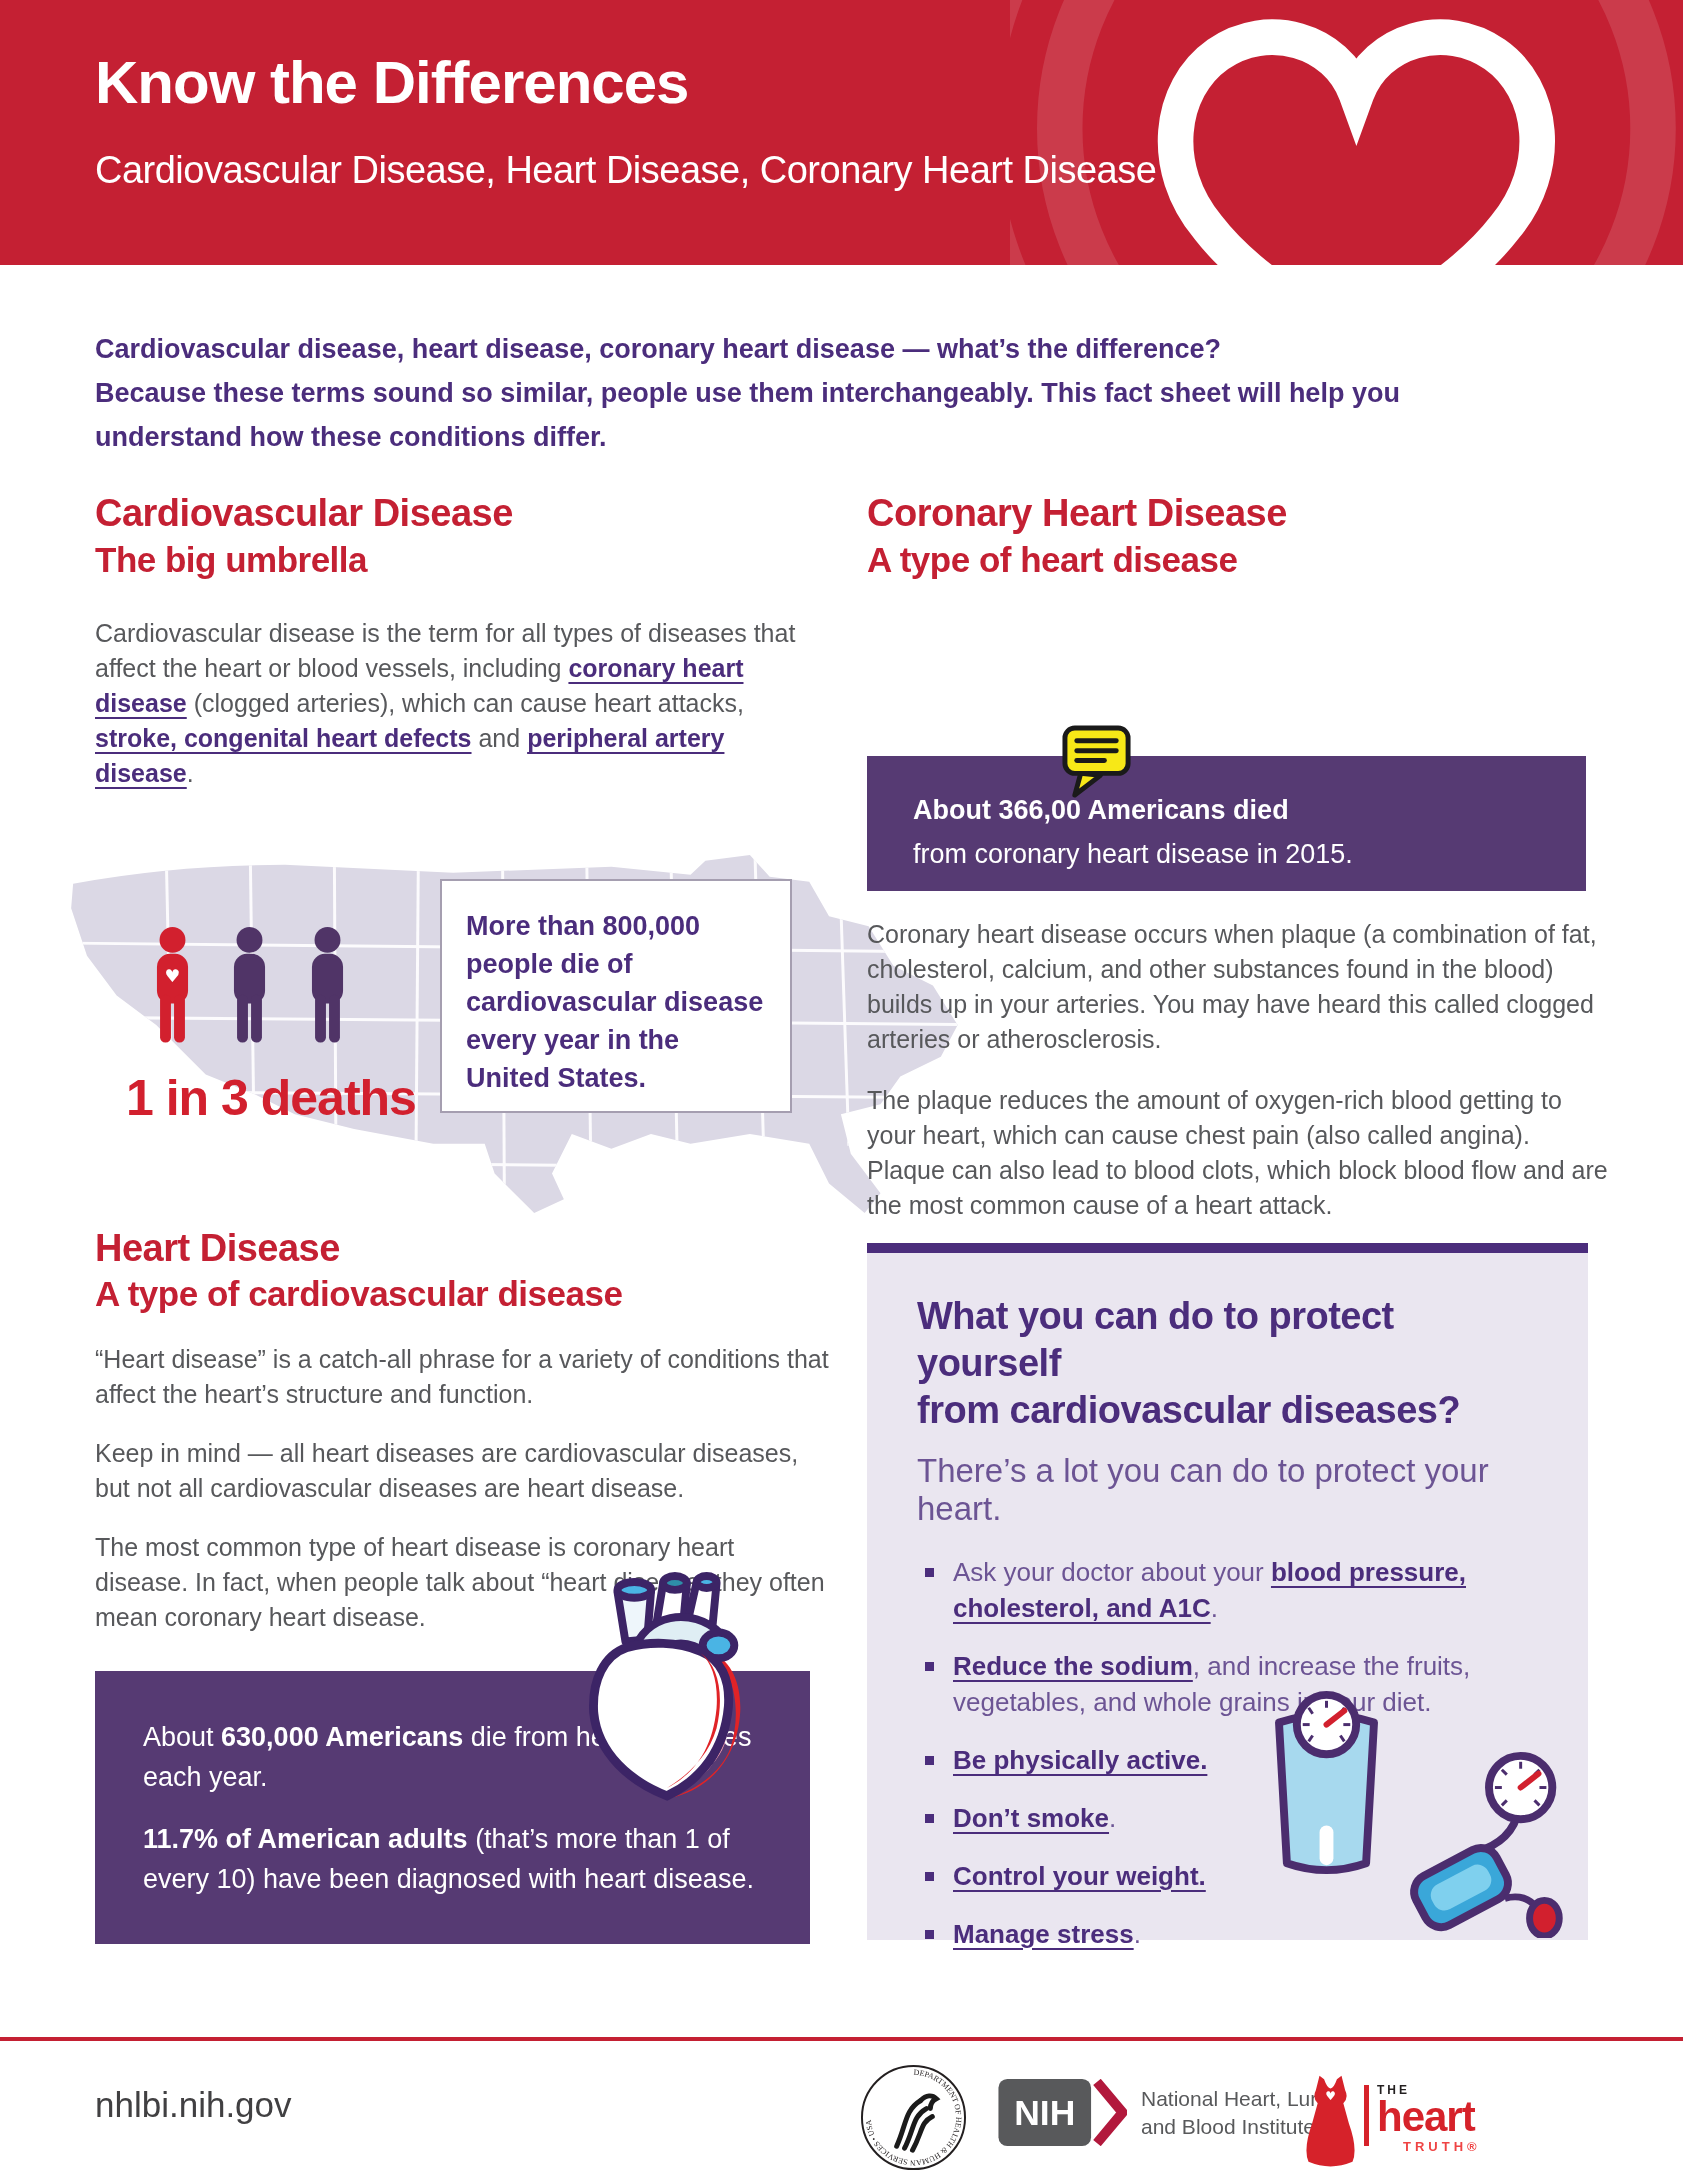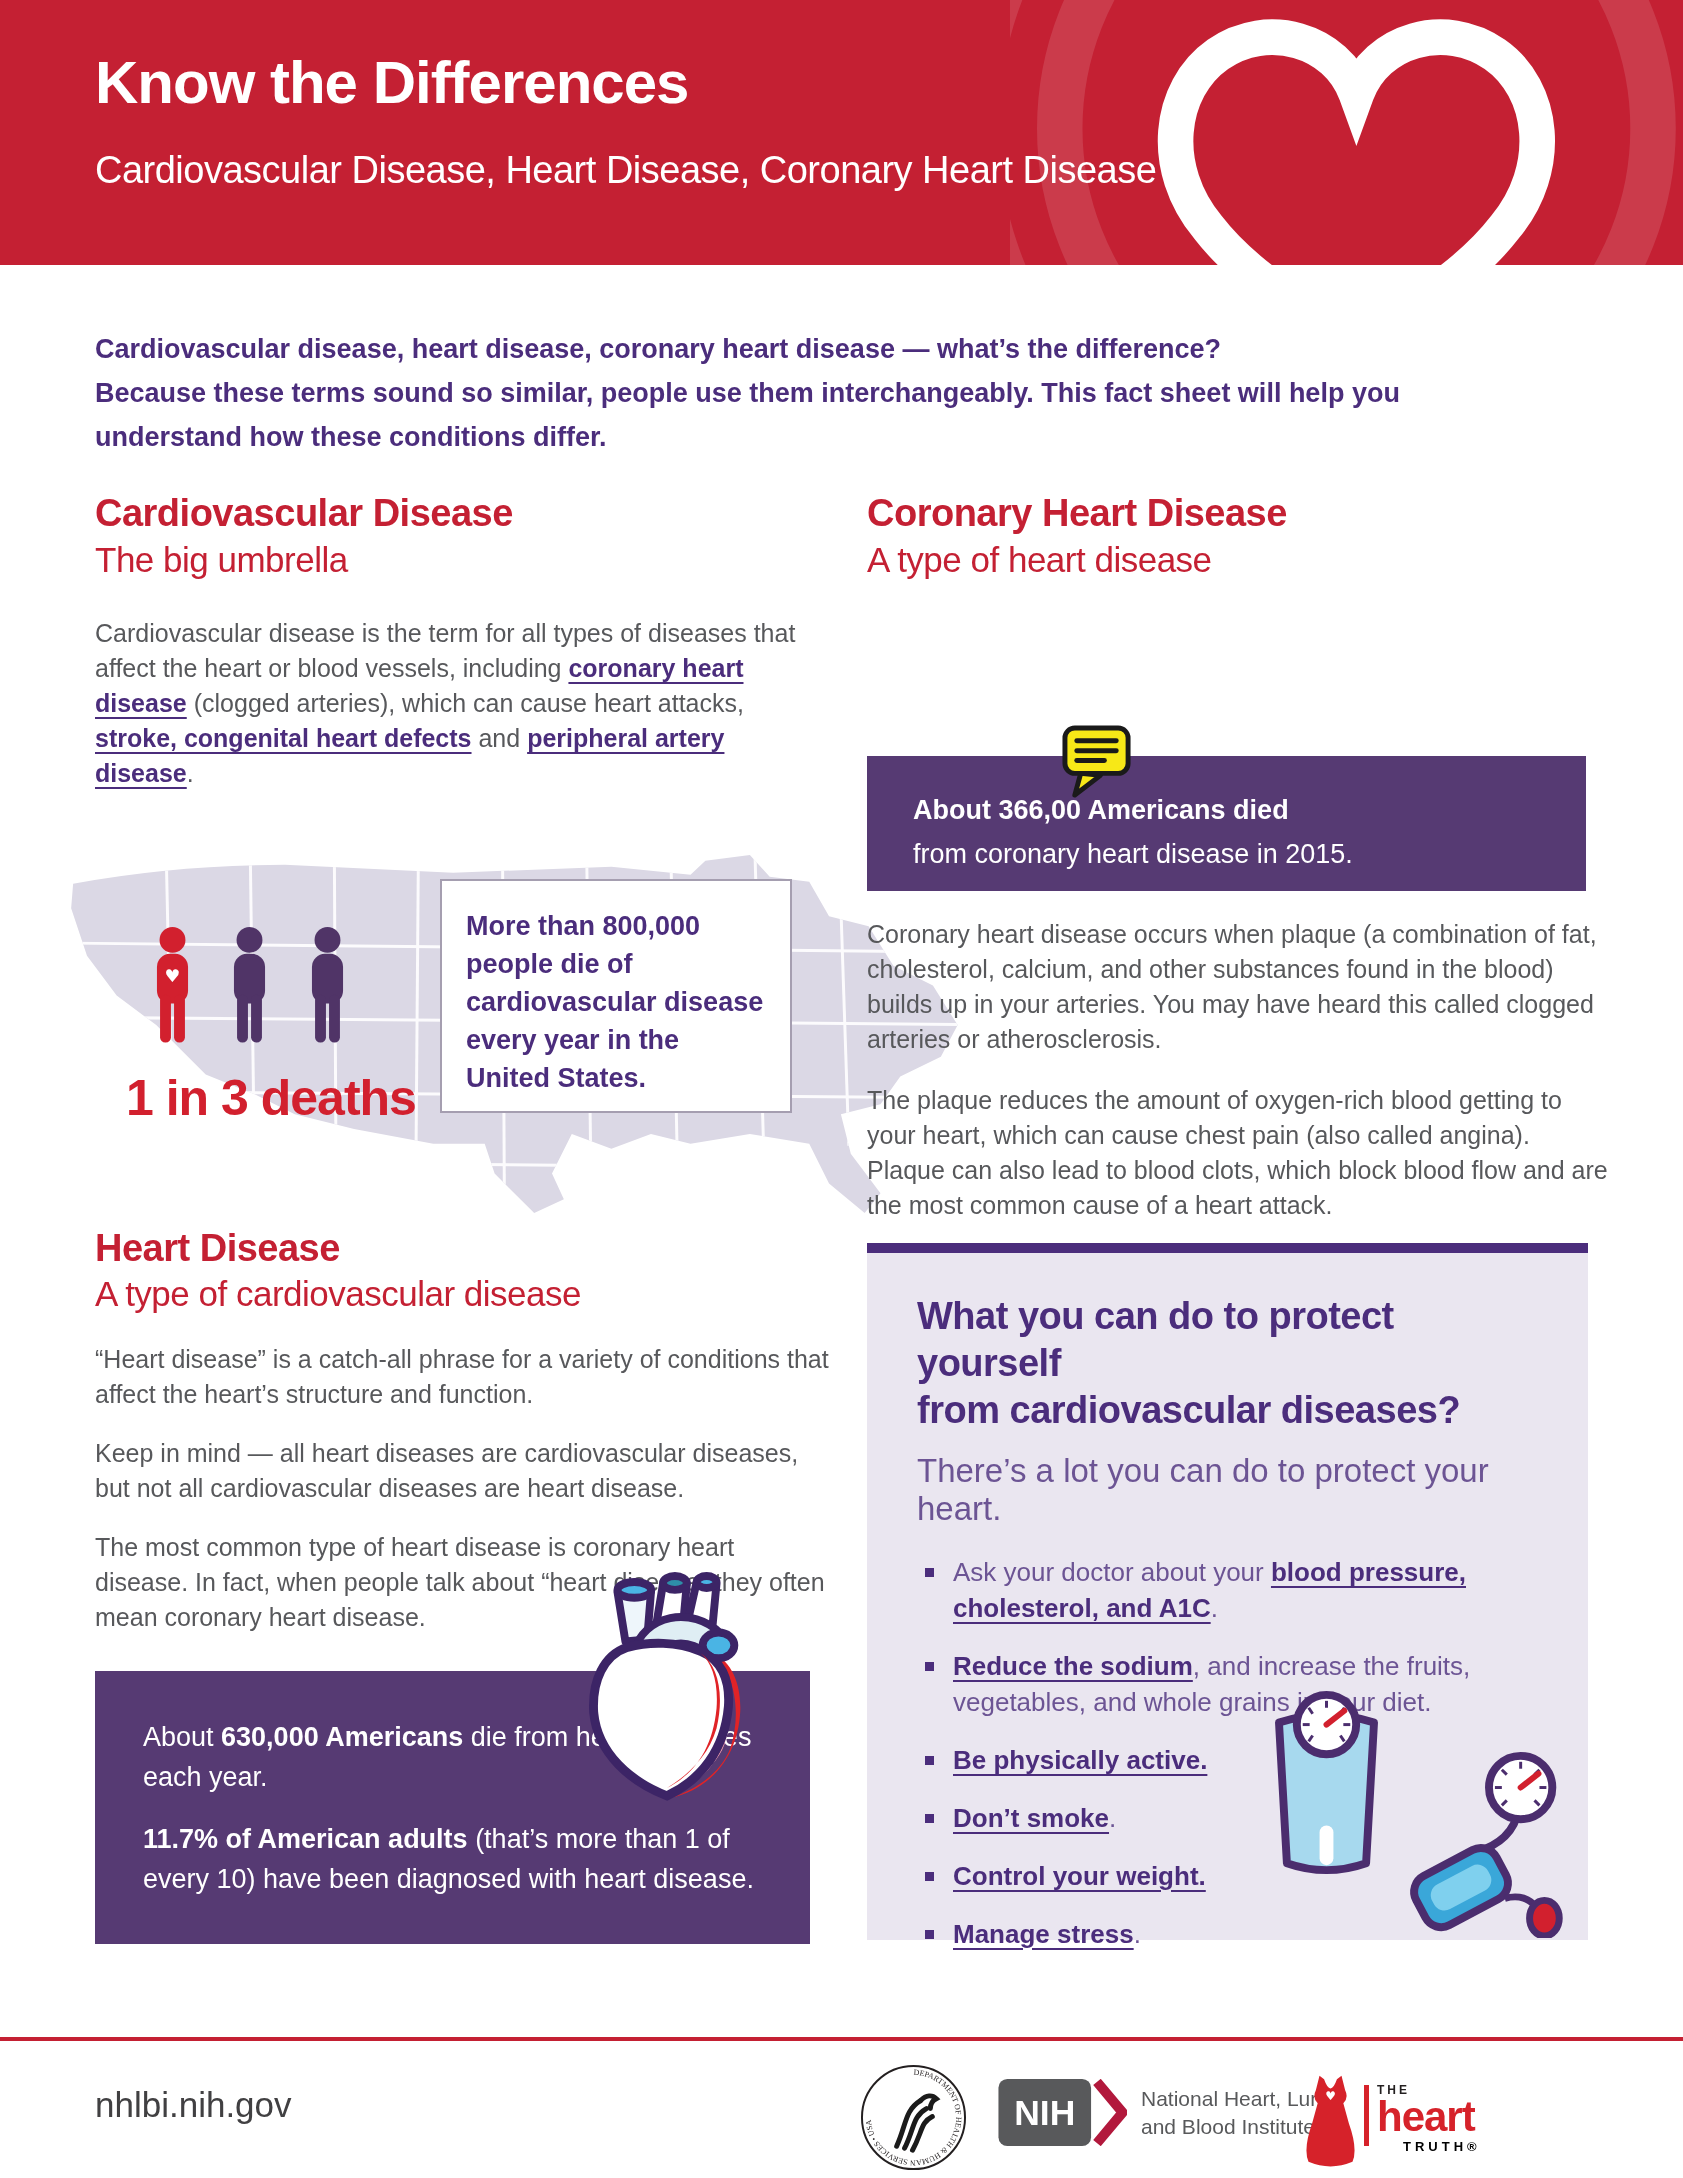--- a/index.html
+++ b/index.html
@@ -11,21 +11,21 @@
   .header-art{position:absolute;left:1010px;top:0;width:673px;height:265px;}
   .h1{position:absolute;left:95px;top:48px;font-size:60px;font-weight:bold;color:#ffffff;letter-spacing:-1px;}
   .hsub{position:absolute;left:95px;top:149px;font-size:38px;font-weight:normal;color:#ffffff;letter-spacing:-0.5px;}
 
   
   .intro{position:absolute;left:95px;top:327px;width:1445px;font-size:27px;font-weight:bold;
          color:#4b2d7c;line-height:44px;}
 
   
   .sec-h{position:absolute;font-size:38px;font-weight:bold;color:#c42033;letter-spacing:-0.5px;line-height:40px;}
-  .sec-s{position:absolute;font-size:35px;font-weight:normal;color:#c42033;letter-spacing:-0.5px;line-height:42px;}
+  .sec-s{position:absolute;font-size:35px;font-weight:bold;color:#c42033;letter-spacing:-0.5px;line-height:42px;}
   .body-t{position:absolute;font-size:25px;line-height:35px;color:#57585b;}
   .body-t p{margin:0 0 24px 0;}
   .link{color:#4b2d7c;font-weight:bold;text-decoration:underline;text-decoration-thickness:2px;text-underline-offset:5px;cursor:pointer;}
 
   
   .infographic{position:absolute;left:57px;top:849px;width:1000px;height:376px;}
   .map-svg{position:absolute;left:0;top:0;width:990px;height:374px;}
   .person{position:absolute;width:57px;height:152px;}
   .one-in-three{position:absolute;left:69px;top:220px;font-size:50px;font-weight:bold;color:#d2202e;letter-spacing:-1px;}
   .callout{position:absolute;left:383px;top:30px;width:352px;height:234px;background:#ffffff;
@@ -57,21 +57,21 @@
   .footer-line{position:absolute;left:0;top:2037px;width:1683px;height:4px;background:#c42033;}
   .footer-url{position:absolute;left:95px;top:2085px;font-size:35px;color:#414042;}
   .hhs{position:absolute;left:859px;top:2063px;width:109px;height:109px;}
   .nih{position:absolute;left:998px;top:2079px;width:129px;height:67px;}
   .nih-name{position:absolute;left:1141px;top:2085px;font-size:21px;line-height:28px;color:#58595b;}
   .htruth{position:absolute;left:1303px;top:2075px;height:95px;display:flex;align-items:flex-start;}
   .htruth-dress{width:55px;height:93px;}
   .htruth-bar{width:5px;height:61px;background:#d6222a;margin:10px 8px 0 6px;}
   .ht-the{font-size:12px;font-weight:bold;letter-spacing:3px;color:#231f20;margin-top:8px;}
   .ht-heart{font-size:42px;font-weight:bold;color:#d6222a;letter-spacing:-1px;line-height:40px;}
-  .ht-truth{font-size:13px;font-weight:bold;letter-spacing:4px;color:#000000;margin:2px 0 0 26px;}
+  .ht-truth{font-size:13px;font-weight:bold;letter-spacing:4px;color:#ef4444;margin:2px 0 0 26px;}
 </style>
 </head>
 <body>
 
 <div class="page">
 
   <div class="header">
     <svg class="header-art" viewBox="0 0 680 268">
       <circle cx="350" cy="130" r="385" fill="none" stroke="rgba(255,255,255,0.12)" stroke-width="46"></circle>
       <circle cx="350" cy="130" r="300" fill="none" stroke="rgba(255,255,255,0.12)" stroke-width="46"></circle>

